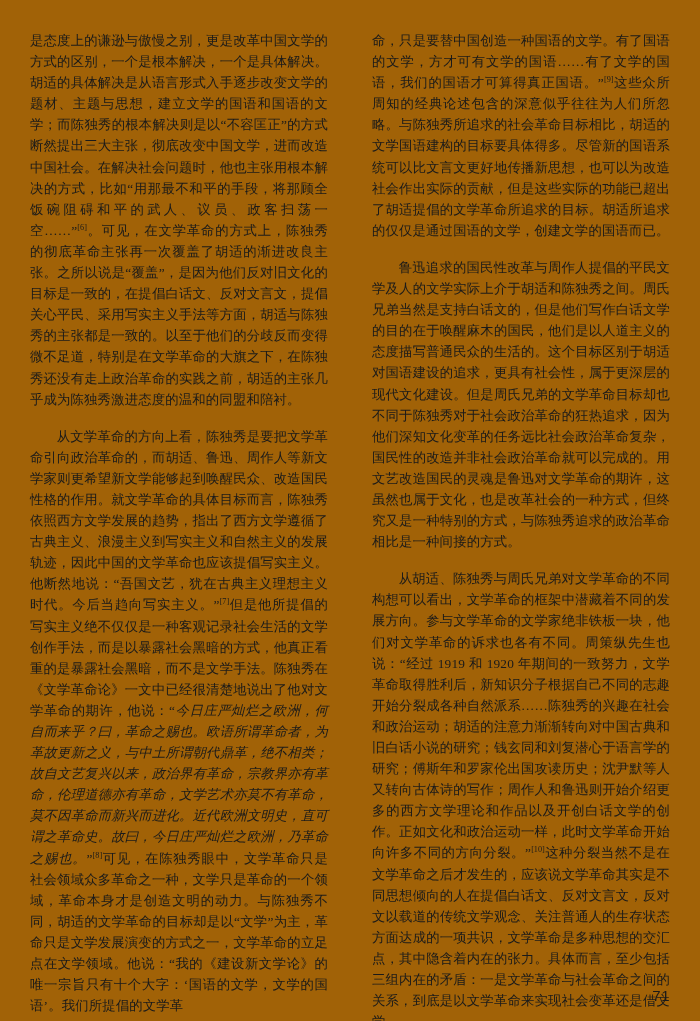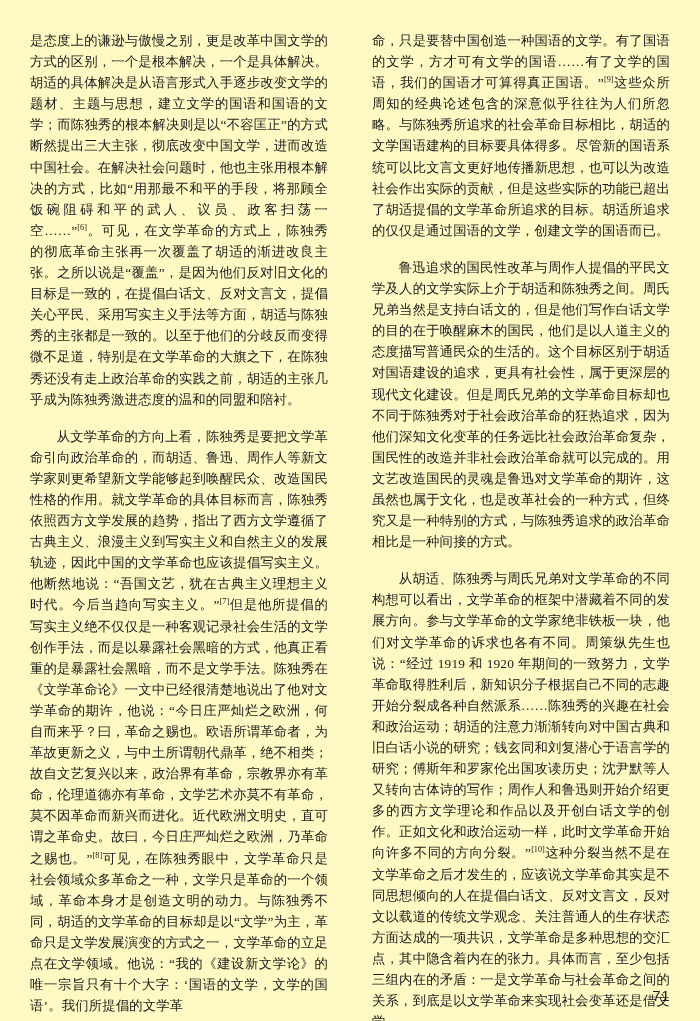--- a/index.html
+++ b/index.html
@@ -14,21 +14,21 @@
     color: #1c1c1c;
     position: relative;
     overflow: hidden;
   }
   .page {
     position: absolute;
     left: 0;
     top: 0;
     width: 700px;
     height: 1021px;
-    background: #fef9c3;
+    background: #a16207;
   }
   .columns {
     position: absolute;
     left: 30px;
     top: 30px;
     width: 640px;
     height: 925px;
     display: flex;
     flex-direction: row;
     justify-content: space-between;
@@ -50,20 +50,21 @@
     color: #1a1a1a;
     -webkit-font-smoothing: antialiased;
   }
   p.indent {
     text-indent: 2em;
   }
   p.para + p.para {
     margin-top: 16px;
   }
   .ital {
+    font-style: italic;
   }
   sup.ref {
     font-size: 8.2px;
     vertical-align: super;
     line-height: 0;
     letter-spacing: 0;
   }
   .page-number {
     position: absolute;
     right: 30px;

